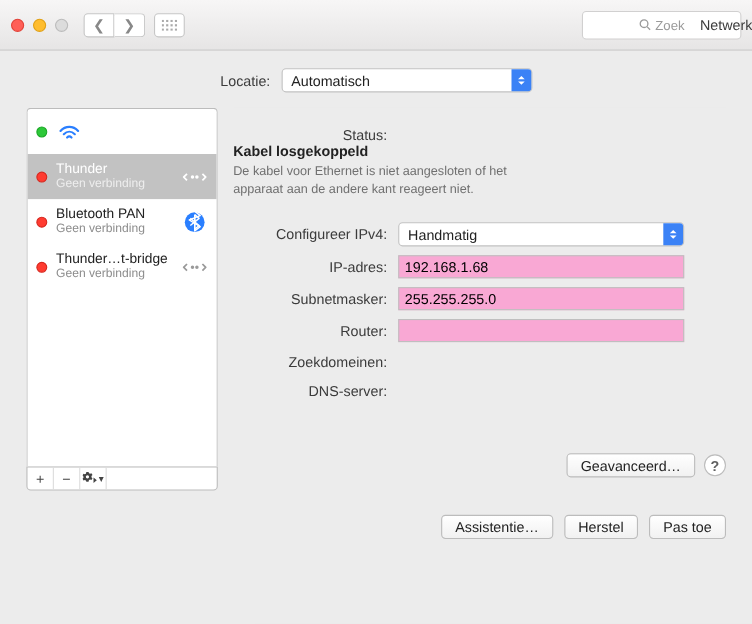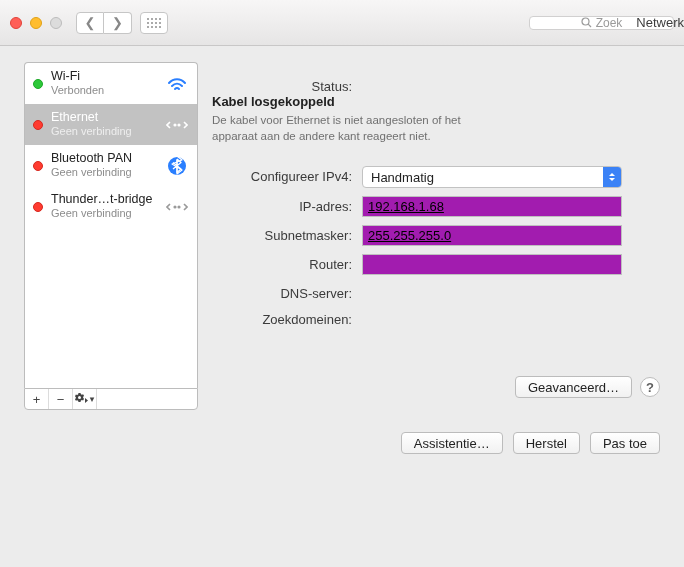--- a/index.html
+++ b/index.html
@@ -25,21 +25,21 @@
 .dot { width:12px; height:12px; border-radius:50%; }
 .dot.red{background:#ff5f57;border:1px solid #e24238;}
 .dot.yellow{background:#ffbd2e;border:1px solid #e1a116;}
 .dot.green{background:#dcdcdc;border:1px solid #bcbcbc;}
 .nav-group{display:flex;margin-left:14px;}
 .nav-btn{width:28px;height:22px;background:#fff;border:1px solid #c6c6c6;border-radius:4px 0 0 4px;display:flex;align-items:center;justify-content:center;color:#888;font-size:13px;}
 .nav-btn + .nav-btn{border-radius:0 4px 4px 0;border-left:none;}
 .grid-btn{width:28px;height:22px;background:#fff;border:1px solid #c6c6c6;border-radius:4px;margin-left:8px;display:flex;align-items:center;justify-content:center;}
 .grid-btn svg{opacity:.55}
 .title{position:absolute;left:0;right:0;text-align:right;font-size:13px;color:#3c3c3c;pointer-events:none;}
-.search{margin-left:auto;width:145px;height:14px;border:1px solid #d1d0d0;border-radius:4px;background:#fff;display:flex;align-items:center;justify-content:center;color:#9a9a9a;font-size:12px;gap:4px;}
+.search{margin-left:auto;width:145px;height:26px;border:1px solid #d1d0d0;border-radius:4px;background:#fff;display:flex;align-items:center;justify-content:center;color:#9a9a9a;font-size:12px;gap:4px;}
 .content{padding:16px 24px 18px;}
 .location-row{display:flex;align-items:center;justify-content:center;gap:10px;margin-bottom:14px;}
 .location-row label{color:#3b3b3b;font-size:13px;}
 .select{background:#fff;border:1px solid #c2c2c2;border-radius:4px;height:22px;display:flex;align-items:center;position:relative;padding:0 24px 0 8px;font-size:13px;}
 .select .caret{position:absolute;right:0;top:0;bottom:0;width:18px;background:#3b82f6;border-radius:0 3px 3px 0;display:flex;flex-direction:column;align-items:center;justify-content:center;}
 .select .caret::before,.select .caret::after{content:"";border:3px solid transparent;}
 .select .caret::before{border-bottom-color:#fff;margin-bottom:1px;}
 .select .caret::after{border-top-color:#fff;margin-top:1px;}
 .main-row{display:flex;gap:14px;}
 .sidebar{width:174px;display:flex;flex-direction:column;}
@@ -56,21 +56,21 @@
 .svc-icon{width:24px;display:flex;justify-content:center;}
 .footer-bar{height:22px;background:#fff;border:1px solid #bcbcbc;border-radius:0 0 4px 4px;display:flex;align-items:center;}
 .footer-bar .fbtn{width:24px;height:100%;display:flex;align-items:center;justify-content:center;border-right:1px solid #dcdcdc;color:#444;font-size:13px;}
 .detail{flex:1;background:#ececec;position:relative;}
 .field-row{display:flex;align-items:flex-start;margin-bottom:8px;}
 .field-row label{width:150px;text-align:right;padding-right:10px;color:#3b3b3b;padding-top:3px;}
 .val-col{flex:1;}
 .status-head{font-weight:600;font-size:13px;}
 .status-desc{font-size:11.5px;color:#707070;line-height:1.35;margin-top:4px;max-width:260px;}
 .detail .select{width:260px;}
-input.tf{width:260px;height:21px;border:1px solid #bfbfbf;background:#a21caf;padding:0 5px;font-size:13px;font-family:inherit;text-decoration:underline;}
+input.tf{width:260px;height:21px;border:1px solid #bfbfbf;background:#f9a8d4;padding:0 5px;font-size:13px;font-family:inherit;}
 .adv-row{position:absolute;right:0;bottom:12px;display:flex;align-items:center;gap:8px;}
 .btn{height:22px;background:linear-gradient(#ffffff,#f1f1f1);border:1px solid #bcbcbc;border-radius:4px;padding:0 12px;font-size:13px;color:#222;display:flex;align-items:center;}
 .help{width:20px;height:20px;border-radius:50%;border:1px solid #bcbcbc;background:#fff;display:flex;align-items:center;justify-content:center;color:#606060;font-size:13px;font-weight:600;}
 .bottom-actions{display:flex;justify-content:flex-end;gap:10px;margin-top:22px;align-items:flex-end;}
 </style>
 </head>
 <body>
 
 <div class="titlebar">
   <div class="traffic">
@@ -104,46 +104,49 @@
   <div class="search">
     <svg width="11" height="11">
         <circle cx="4.5" cy="4.5" r="3.5" fill="none" stroke="#9a9a9a" stroke-width="1.2"></circle>
         <line x1="7.2" y1="7.2" x2="10" y2="10" stroke="#9a9a9a" stroke-width="1.2"></line>
       </svg>
     <span>Zoek</span>
   </div>
 </div>
 
 <div class="content">
+  <div class="location-row">
+    <label>Locatie:</label>
+    <div class="select" style="width:228px">
+      <span>Automatisch</span>
+      <span class="caret"></span>
+    </div>
+  </div>
 
   <div class="main-row">
     <div class="sidebar">
       <div class="list">
 
         <div class="sb-item">
           <span class="led green"></span>
-          <div class="sb-text">
-            <span class="name">Wi-Fi</span>
-            <span class="sub">Verbonden</span>
-          </div>
           <span class="svc-icon">
             <svg width="20" height="16">
                 <g fill="none" stroke="#2a7fff" stroke-width="2" stroke-linecap="round">
                   <path d="M2 7c4.5-5 11.5-5 16 0"></path>
                   <path d="M5 10c3-3 7-3 10 0"></path>
                   <path d="M8 13c1.3-1.3 2.7-1.3 4 0"></path>
                 </g>
               </svg>
           </span>
         </div>
 
         <div class="sb-item selected">
           <span class="led red"></span>
           <div class="sb-text">
-            <span class="name">Ethernet</span>
+            <span class="name">Thunder</span>
             <span class="sub">Geen verbinding</span>
           </div>
           <span class="svc-icon">
             <svg width="22" height="14">
                 <g fill="none" stroke="#fff" stroke-width="1.6">
                   <path d="M4 4l-3 3 3 3"></path>
                   <path d="M18 4l3 3-3 3"></path>
                   <circle cx="9" cy="7" r="0.8" fill="#fff"></circle>
                   <circle cx="13" cy="7" r="0.8" fill="#fff"></circle>
                 </g>
@@ -226,26 +229,26 @@
         <label>Subnetmasker:</label>
         <div class="val-col"><input class="tf" value="255.255.255.0" style=""></div>
       </div>
 
       <div class="field-row">
         <label>Router:</label>
         <div class="val-col"><input class="tf" value="" style=""></div>
       </div>
 
       <div class="field-row">
+        <label>Zoekdomeinen:</label>
+        <div class="val-col"></div>
+      </div>
+
+      <div class="field-row">
         <label>DNS-server:</label>
-        <div class="val-col"></div>
-      </div>
-
-      <div class="field-row">
-        <label>Zoekdomeinen:</label>
         <div class="val-col"></div>
       </div>
 
       <div class="adv-row">
         <div class="btn">Geavanceerd…</div>
         <div class="help">?</div>
       </div>
     </div>
   </div>
 

